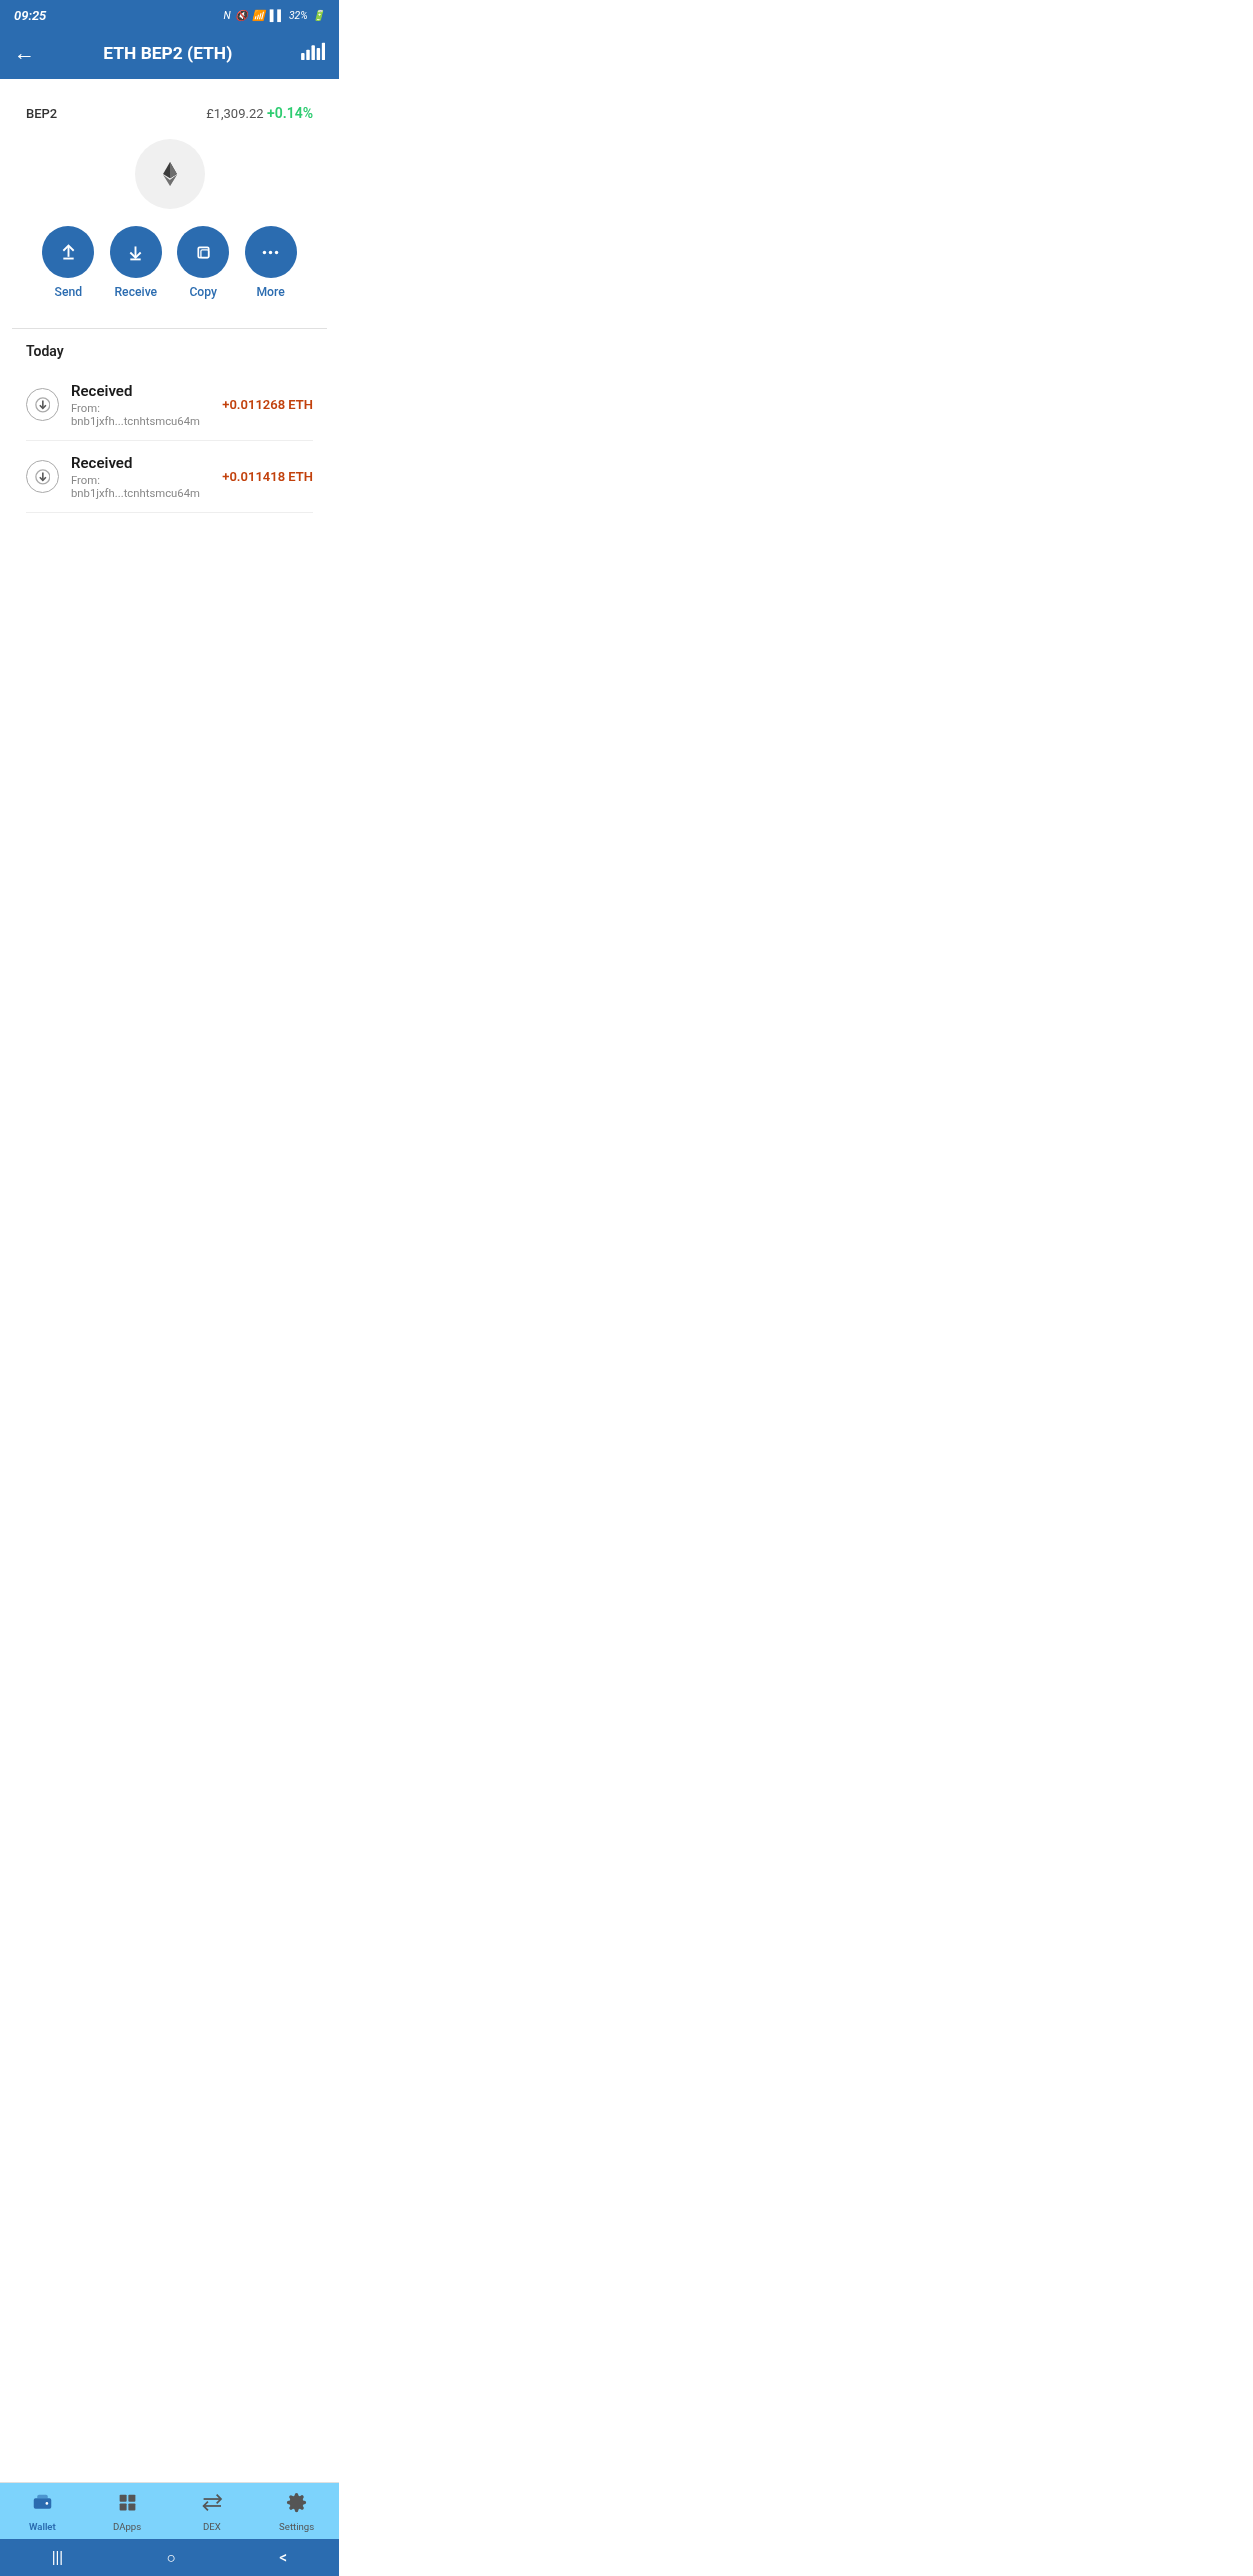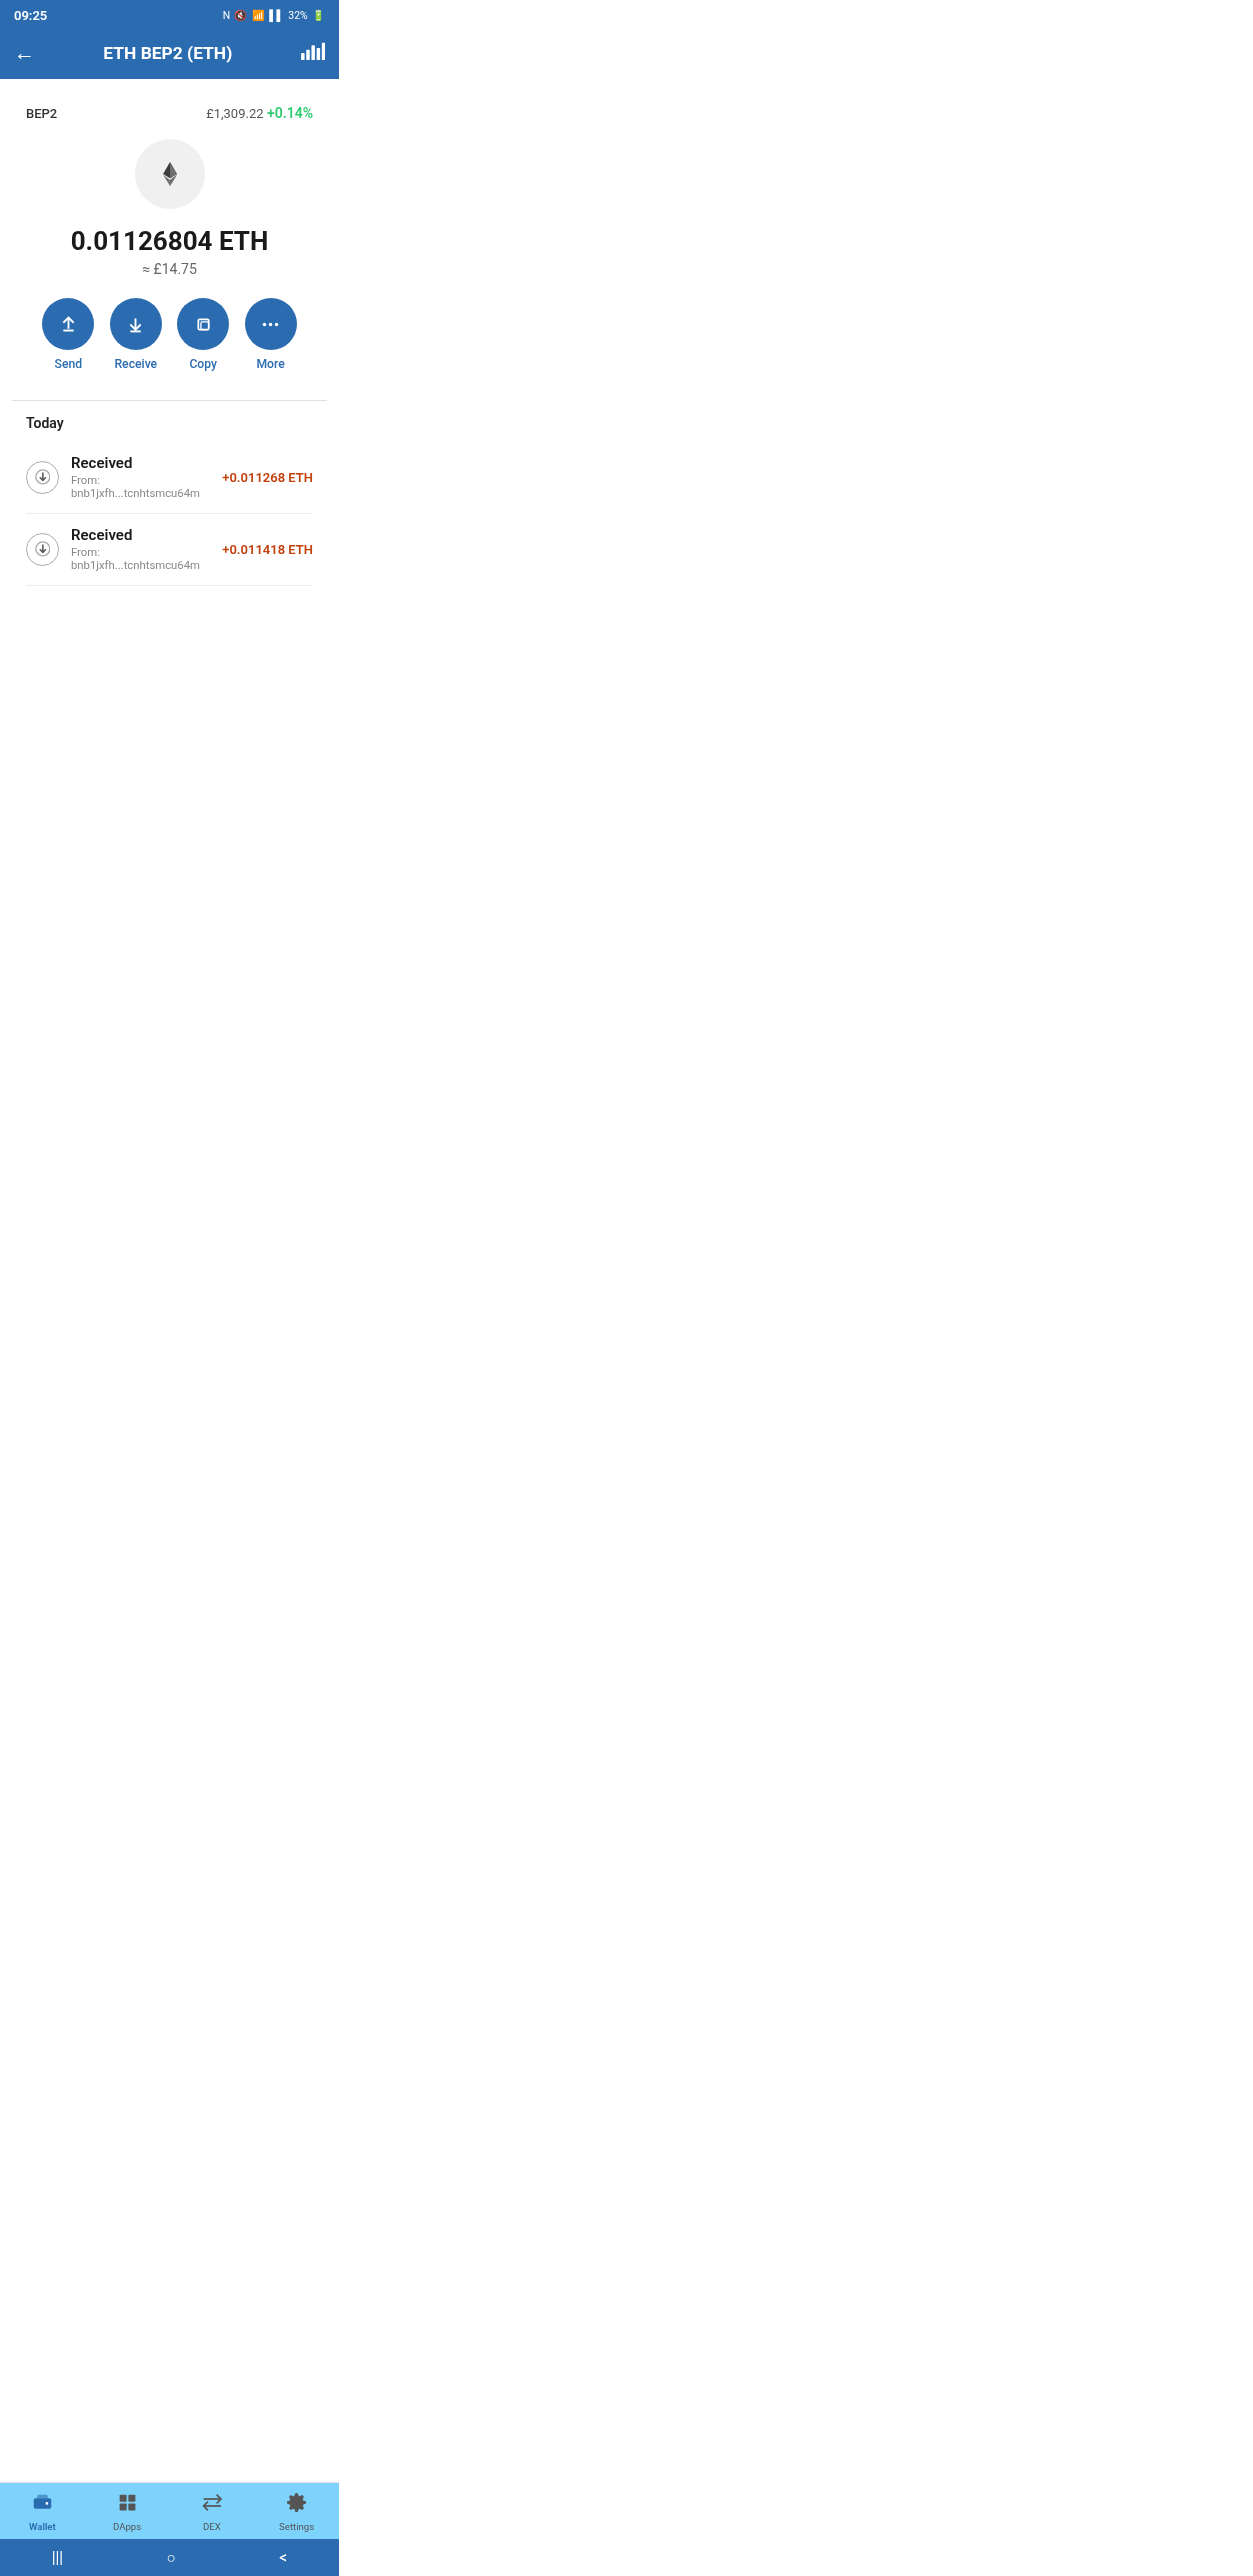--- a/index.html
+++ b/index.html
@@ -14,20 +14,21 @@
 
     
     .status-bar {
       background: #2b6cb0;
       color: #fff;
       display: flex;
       justify-content: space-between;
       align-items: center;
       padding: 7px 14px;
       height: 31px;
+      font-style: italic;
     }
     .status-bar-time {
       font-size: 13px;
       font-weight: 600;
     }
     .status-bar-icons {
       display: flex;
       align-items: center;
       gap: 4.4px;
       font-size: 10.4px;
@@ -319,24 +320,20 @@
       <svg class="eth-svg" viewBox="0 0 44 44" xmlns="http://www.w3.org/2000/svg">
         <circle cx="22" cy="22" r="22" fill="#f0f0f0"></circle>
         <polygon points="22,8 14,22 22,27 30,22" fill="#3c3c3c"></polygon>
         <polygon points="22,29 14,23 22,36 30,23" fill="#3c3c3c" opacity="0.7"></polygon>
         <polygon points="22,8 22,27 30,22" fill="#6e6e6e"></polygon>
         <polygon points="22,29 22,36 30,23" fill="#6e6e6e" opacity="0.7"></polygon>
       </svg>
     </div>
   </div>
 
-  <div class="balance-section">
-    <div class="balance-amount">0.01126804 ETH</div>
-    <div class="balance-fiat">≈ £14.75</div>
-  </div>
 
   <div class="action-buttons">
 
     <div class="action-btn-wrapper">
       <div class="action-btn-circle">
         <svg width="19" height="19" viewBox="0 0 22 22" fill="white">
           <line x1="11" y1="16" x2="11" y2="4" stroke="white" stroke-width="2.2"></line>
           <polyline points="5,9 11,3 17,9" fill="none" stroke="white" stroke-width="2.2"></polyline>
           <line x1="5" y1="18" x2="17" y2="18" stroke="white" stroke-width="2.2"></line>
         </svg>

